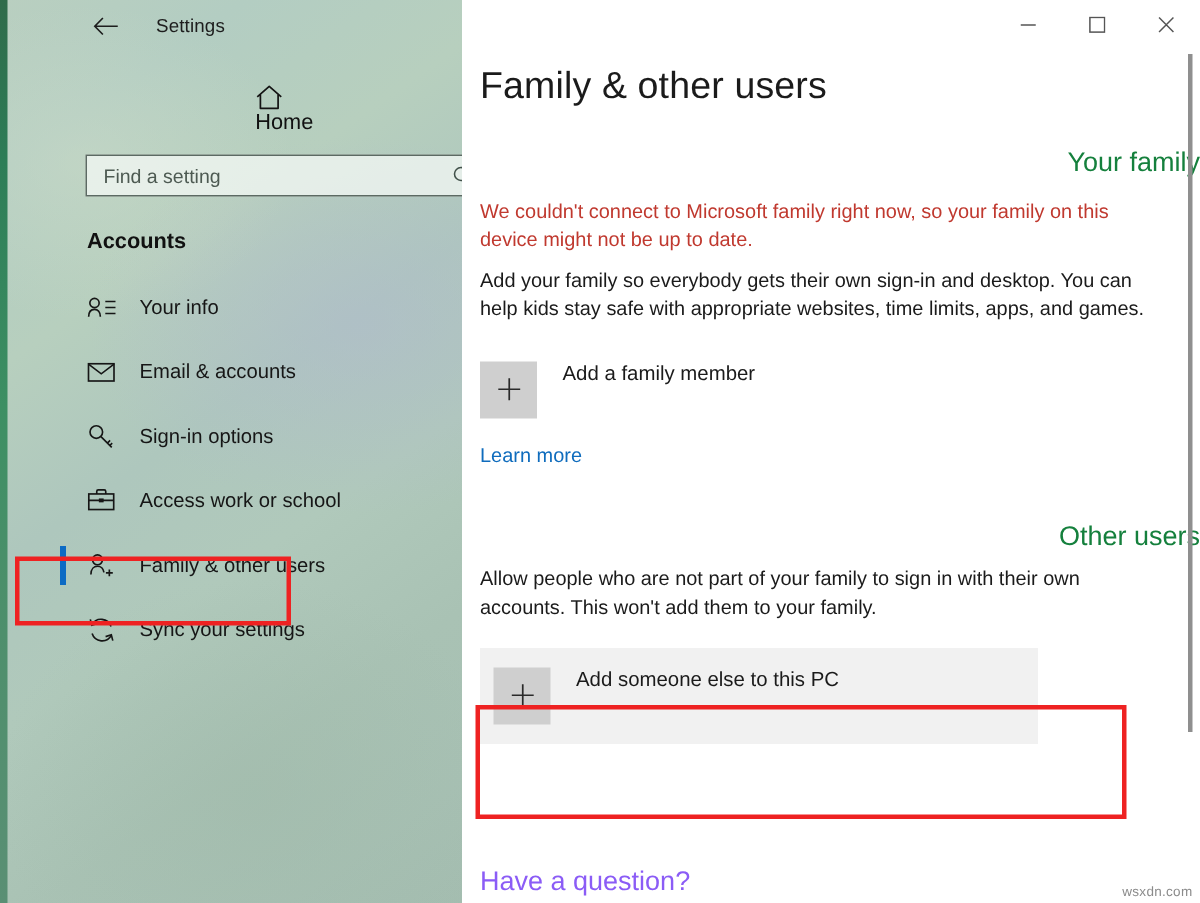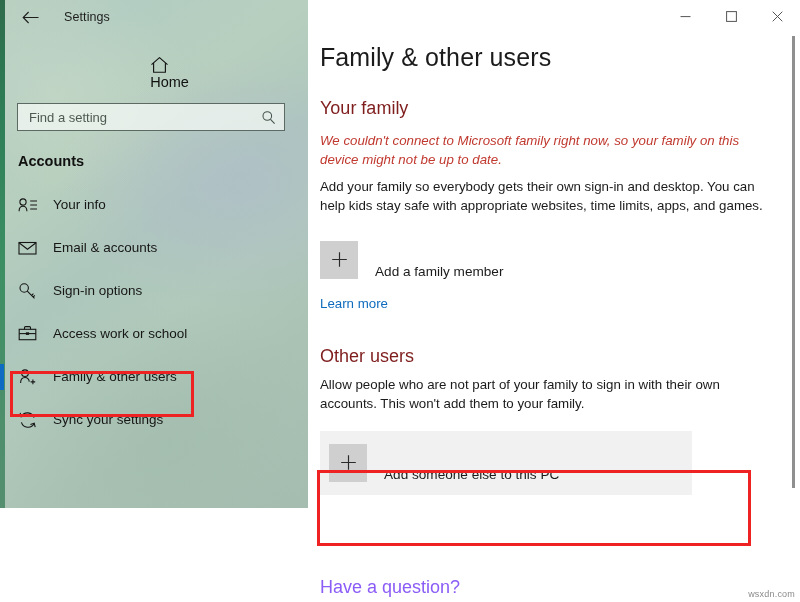--- a/index.html
+++ b/index.html
@@ -18,33 +18,34 @@
     height: 602px;
     display: flex;
     background: #ffffff;
     overflow: hidden;
   }
 
   
   #sidebar {
     position: relative;
     width: 308px;
-    height: 508px;
+    height: 602px;
     flex: 0 0 308px;
     background:
       linear-gradient(145deg,
         #b9cfc0 0%,
         #b3cdc2 14%,
         #b7cfbe 30%,
         #aec7bd 46%,
         #b0c9bb 60%,
         #a9c2b4 76%,
         #a7c0b3 90%,
         #a4bdb0 100%);
     overflow: hidden;
+    padding-left: 40px;
   }
   
   #sidebar::before {
     content: "";
     position: absolute;
     inset: 0;
     background:
       radial-gradient(ellipse 260px 180px at 78% 36%, rgba(176,186,205,0.55), rgba(176,186,205,0) 70%),
       radial-gradient(ellipse 200px 150px at 18% 18%, rgba(205,220,200,0.5), rgba(205,220,200,0) 70%),
       radial-gradient(ellipse 240px 200px at 55% 88%, rgba(158,184,168,0.45), rgba(158,184,168,0) 72%);
@@ -186,44 +187,44 @@
     font-size: 25px;
     font-weight: normal;
     color: #1b1b1b;
     letter-spacing: .1px;
     line-height: 1.1;
   }
 
   .section-h {
     font-size: 18px;
     font-weight: normal;
-    color: #7f1d1d;
+    color: #15803d;
     margin-top: 26px;
+    text-align: right;
   }
 
   .warn-text {
     color: #c0392f;
     font-size: 13.3px;
     line-height: 19px;
     margin-top: 12px;
     max-width: 440px;
-    font-style: italic;
   }
 
   .body-text {
     color: #1b1b1b;
     font-size: 13.3px;
     line-height: 19.5px;
     margin-top: 8px;
     max-width: 450px;
   }
 
   .add-row {
     display: flex;
-    align-items: flex-end;
+    align-items: flex-start;
     margin-top: 18px;
     width: 432px;
     padding: 7px 0;
     cursor: pointer;
   }
   .add-row .plus-box {
     width: 38px; height: 38px;
     flex: 0 0 38px;
     background: #cfcfcf;
     display: flex; align-items: center; justify-content: center;

